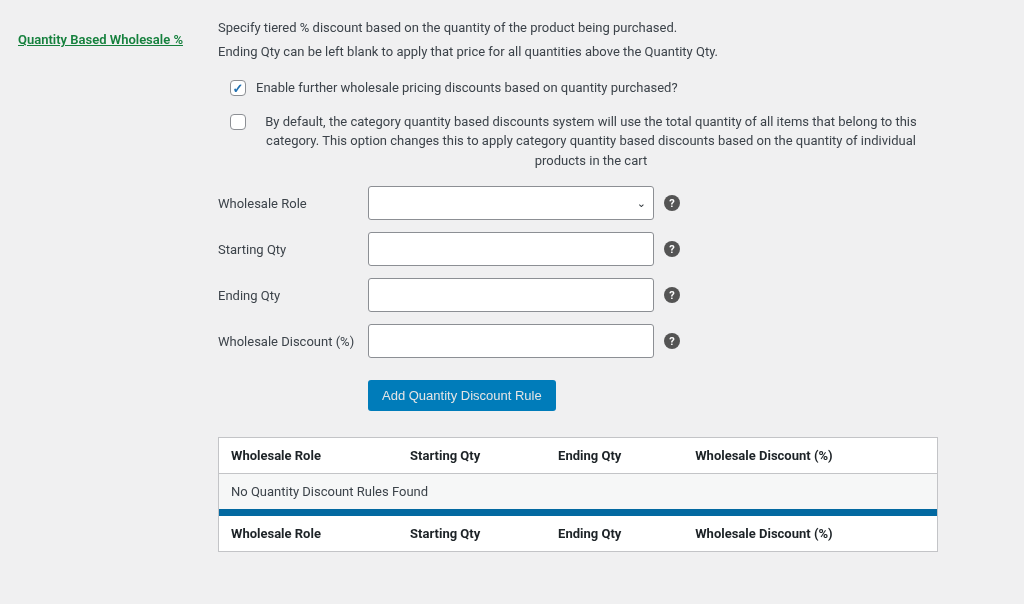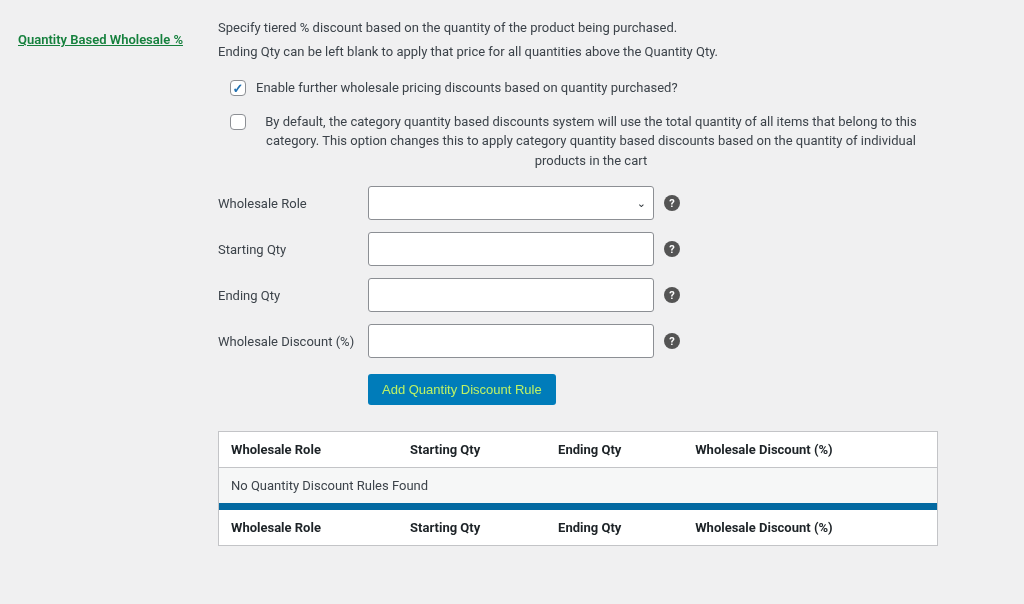--- a/index.html
+++ b/index.html
@@ -31,22 +31,22 @@
     }
     .select-wrap { position: relative; width: 286px; }
     .select { appearance: none; padding-right: 26px; cursor: pointer; }
     .select-caret { position: absolute; right: 8px; top: 50%; transform: translateY(-50%); pointer-events: none; font-size: 11px; color: #2c3338; }
     .help-icon {
       width: 16px; height: 16px; border-radius: 50%; background: #545454;
       color: #fff; font-size: 11px; font-weight: 700; display: inline-flex;
       align-items: center; justify-content: center; margin-left: 10px; cursor: help;
     }
     .btn-primary {
-      background: #007cba; color: #bef264; border: none; border-radius: 3px;
-      padding: 8px 14px; font-size: 13px; cursor: pointer; margin-top: 4px;
+      background: #007cba; color: #e5e5e5; border: none; border-radius: 3px;
+      padding: 8px 14px; font-size: 13px; cursor: pointer; margin-top: 10px;
     }
     .btn-row { display: flex; }
     .btn-row .spacer { width: 150px; }
     .table-wrap { margin-top: 26px; background: #fff; border: 1px solid #c3c4c7; }
     .table { width: 100%; border-collapse: collapse; font-size: 13px; }
     .table th { text-align: left; font-weight: 700; padding: 10px 12px; vertical-align: top; }
     .table td { padding: 10px 12px; color: #3c434a; }
     .table thead tr { border-bottom: 1px solid #c3c4c7; }
     .table tbody tr { border-bottom: 7px solid #0369a1; background: #f6f7f7; }
     .table tfoot tr { }

